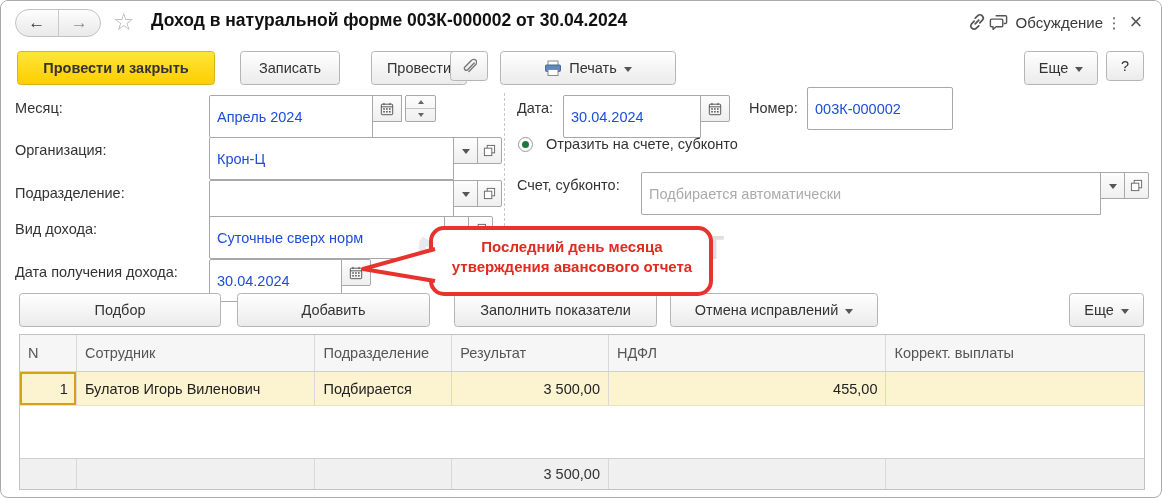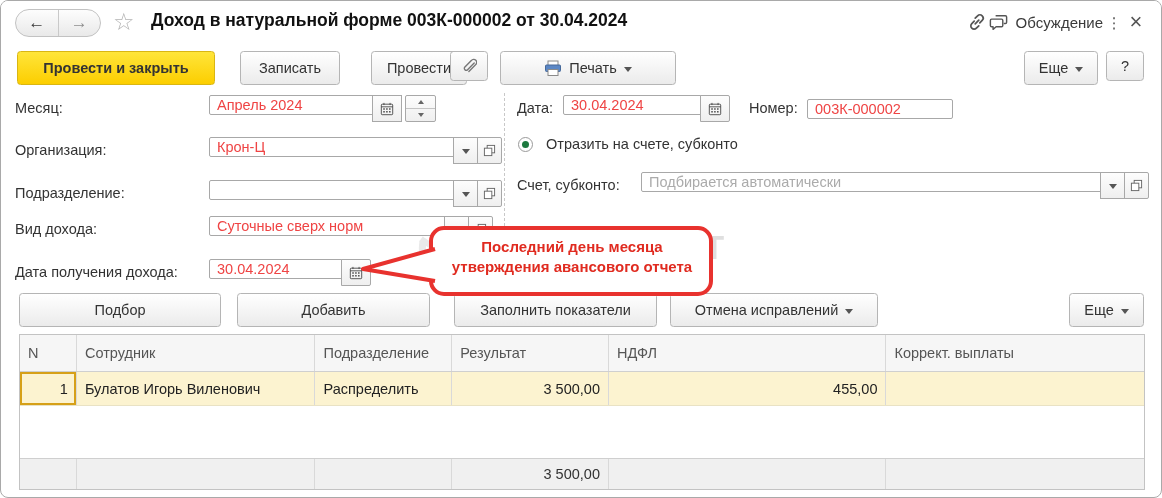--- a/index.html
+++ b/index.html
@@ -34,22 +34,22 @@
     display:flex; align-items:center; justify-content:center; gap:7px; padding:16px 12px;
   }
   .btn-yellow {
     background:linear-gradient(#ffe53a,#fcce00); border-color:#d9b613; font-weight:bold; color:#333;
   }
   .caret { width:0; height:0; border-left:4px solid transparent; border-right:4px solid transparent; border-top:5px solid #555; margin-top:2px; }
   
   .form-label { position:absolute; font-size:14.5px; color:#333; white-space:nowrap; }
   .fieldrow { position:absolute; display:flex; align-items:stretch; height:27px; }
   .tinput {
-    height:20px; border:1px solid #a8a8a8; border-radius:2px 0 0 2px; padding:0 7px; font-size:14.5px;
-    color:#ef4444; font-family:"Liberation Sans", sans-serif; background:#fff; outline:none;
+    height:43px; border:1px solid #a8a8a8; border-radius:2px 0 0 2px; padding:0 7px; font-size:14.5px;
+    color:#1d4ed8; font-family:"Liberation Sans", sans-serif; background:#fff; outline:none;
   }
   .tinput.solo { border-radius:2px; }
   .tinput::placeholder { color:#ababab; }
   .fbtn {
     width:25px; height:27px; border:1px solid #a8a8a8; margin-left:-1px;
     background:linear-gradient(#fdfdfd,#efefef); display:flex; align-items:center; justify-content:center;
   }
   .fbtn:last-child { border-radius:0 2px 2px 0; }
   .fbtn.cal { width:30px; }
   .spinner { width:31px; height:27px; margin-left:3px; border:1px solid #a8a8a8; border-radius:2px;
@@ -337,21 +337,21 @@
       <div class="cell c0">N</div>
       <div class="cell c1">Сотрудник</div>
       <div class="cell c2">Подразделение</div>
       <div class="cell c3">Результат</div>
       <div class="cell c4">НДФЛ</div>
       <div class="cell c5">Коррект. выплаты</div>
     </div>
     <div class="g-row g-data">
       <div class="cell c0">1</div>
       <div class="cell c1">Булатов Игорь Виленович</div>
-      <div class="cell c2">Распределить</div>
+      <div class="cell c2">Подбирается</div>
       <div class="cell c3">3 500,00</div>
       <div class="cell c4">455,00</div>
       <div class="cell c5"></div>
     </div>
     <div class="g-fill"></div>
     <div class="g-row g-total">
       <div class="cell c0"></div>
       <div class="cell c1"></div>
       <div class="cell c2"></div>
       <div class="cell c3">3 500,00</div>

